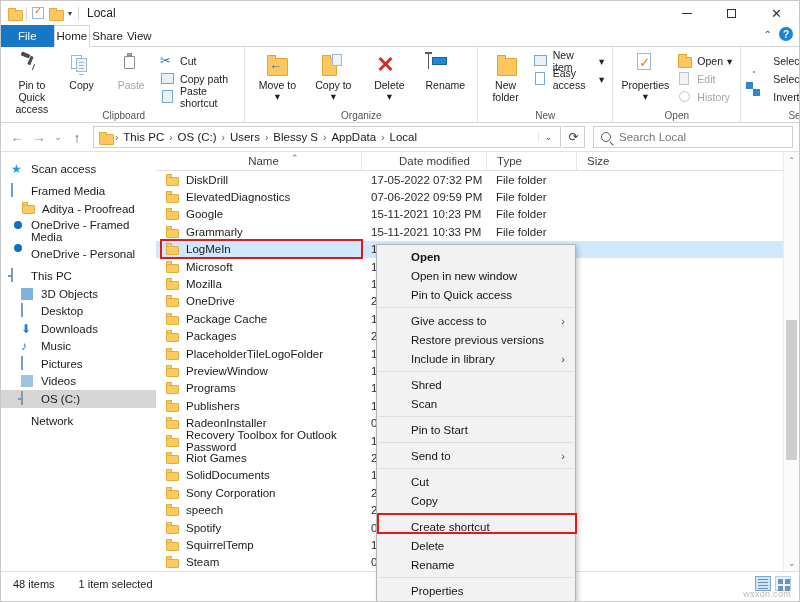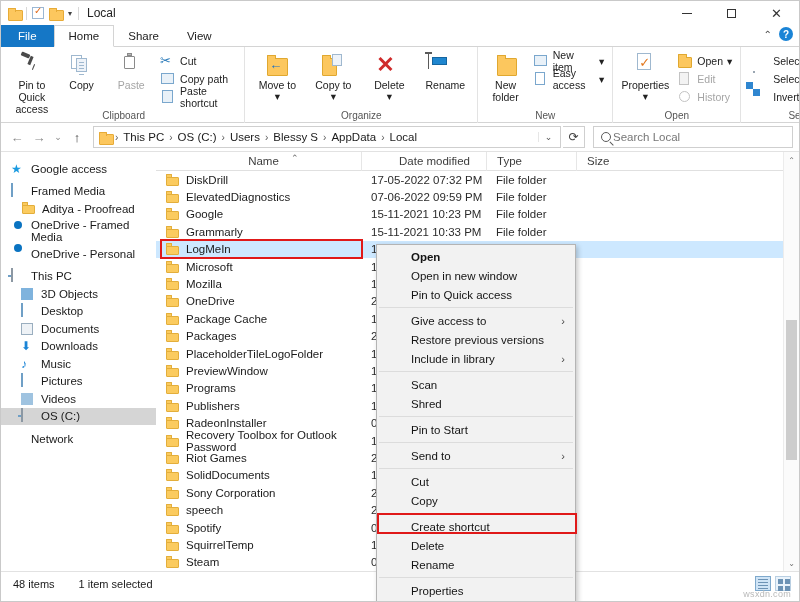--- a/index.html
+++ b/index.html
@@ -34,21 +34,21 @@
   .wincontrols { position:absolute; right:0; top:0; display:flex; height:24px; }
   .wc { width:45px; height:24px; display:flex; align-items:center; justify-content:center;
         font-size:12px; color:#333; }
   .wc .mini { display:block; width:10px; height:1px; background:#333; }
   .wc .sq { display:block; width:9px; height:9px; border:1px solid #333; }
   .wc .x { font-size:13px; line-height:1; }
 
   
   .tabstrip { height:22px; background:#ffffff; display:flex; align-items:stretch;
               border-bottom:1px solid #d4d4d4; position:relative; }
-  .tab { padding:0 14px; display:flex; align-items:center; font-size:11.5px; color:#222;
+  .tab { padding:0 2px; display:flex; align-items:center; font-size:11.5px; color:#222;
          height:22px; }
   .tab.file { background:#1577c6; color:#fff; padding:0 17px; }
   .tab.active { background:#fff; border:1px solid #d4d4d4; border-bottom:1px solid #fff;
                 margin-bottom:-1px; }
   .ribbon-right { position:absolute; right:6px; top:2px; display:flex; align-items:center; gap:7px; }
   .chev-up { font-size:10px; color:#444; }
   .help-ico { width:14px; height:14px; border-radius:50%; background:#1a84d6; color:#fff;
               font-size:10px; display:flex; align-items:center; justify-content:center; font-weight:bold; }
 
   
@@ -123,21 +123,21 @@
   .navbtn.small { width:14px; font-size:9px; }
   .addrbox { flex:1; height:22px; border:1px solid #cfcfcf; background:#fff; display:flex;
              align-items:center; padding:0 2px 0 5px; margin-left:4px; }
   .crumbs { display:flex; align-items:center; gap:0px; flex:1; }
   .crumb { font-size:11.5px; color:#1a1a1a; padding:0 5px; }
   .crumb-sep { color:#5a5a5a; font-size:10px; padding:0 0px; }
   .addr-caret { width:20px; text-align:center; color:#555; font-size:9px; border-left:1px solid #e6e6e6; }
   .refresh { width:22px; height:22px; border:1px solid #cfcfcf; border-left:none;
              display:flex; align-items:center; justify-content:center; color:#444; font-size:12px; }
   .searchbox { width:200px; height:22px; border:1px solid #cfcfcf; display:flex; align-items:center;
-               gap:2px; padding:0 7px; margin-left:6px; }
+               gap:8px; padding:0 7px; margin-left:6px; }
   .searchbox .ph { color:#767676; font-size:11.5px; }
   .mag { width:10px; height:10px; border:1.3px solid #5a5a5a; border-radius:50%; position:relative; }
   .mag::after{content:"";position:absolute;right:-4px;bottom:-3px;width:5px;height:1.3px;background:#5a5a5a;
               transform:rotate(45deg);}
 
   
   .main { display:flex; height:420px; border-top:1px solid #e2e2e2; position:relative; }
   .navpane { width:155px; padding-top:8px; background:#fff; overflow:hidden; }
   .navitem { height:17.5px; display:flex; align-items:center; gap:6px; font-size:11.5px;
              color:#1a1a1a; padding-left:10px; }
@@ -471,21 +471,21 @@
       <span class="mag"></span>
       <span class="ph">Search Local</span>
     </div>
   </div>
 
   <div class="main">
 
     <div class="navpane">
       <div class="navitem">
         <span class="nav-ico star">★</span>
-        <span>Google access</span>
+        <span>Scan access</span>
       </div>
       <div class="navitem" style="margin-top:5px;">
         <span class="nav-ico"><span class="pcico" style="background:#dce8f4;"></span></span>
         <span>Framed Media</span>
       </div>
       <div class="navitem indent1">
         <span class="nav-ico"><span class="rowfolder"><span class="t"></span><span class="b"></span></span></span>
         <span>Aditya - Proofread</span>
       </div>
       <div class="navitem" style="margin-top:5px;">
@@ -504,26 +504,20 @@
         <span class="nav-ico">
             <span class="sq-ico" style="background:#7fb3dd;display:block;"></span>
           </span>
         <span>3D Objects</span>
       </div>
       <div class="navitem indent2">
         <span class="nav-ico"><span class="pcico"></span></span>
         <span>Desktop</span>
       </div>
       <div class="navitem indent2">
-        <span class="nav-ico">
-            <span class="sq-ico" style="background:#eef2f6;border:1px solid #9aaebf;display:block;"></span>
-          </span>
-        <span>Documents</span>
-      </div>
-      <div class="navitem indent2">
         <span class="nav-ico" style="color:#1a84d6;font-size:12px;line-height:14px;">⬇</span>
         <span>Downloads</span>
       </div>
       <div class="navitem indent2">
         <span class="nav-ico" style="color:#1a84d6;font-size:12px;line-height:14px;">♪</span>
         <span>Music</span>
       </div>
       <div class="navitem indent2">
         <span class="nav-ico"><span class="pcico" style="height:10px;background:#cfe0ee;"></span></span>
         <span>Pictures</span>
@@ -870,25 +864,25 @@
       <div class="mi">
         <span>Restore previous versions</span>
       </div>
       <div class="mi">
         <span>Include in library</span>
         <span class="submark">›</span>
       </div>
       <div class="msep"></div>
       <div class="mi">
         <span class="miico"><span class="shield"></span></span>
+        <span>Shred</span>
+      </div>
+      <div class="mi">
+        <span class="miico"><span class="shield"></span></span>
         <span>Scan</span>
-      </div>
-      <div class="mi">
-        <span class="miico"><span class="shield"></span></span>
-        <span>Shred</span>
       </div>
       <div class="msep"></div>
       <div class="mi">
         <span>Pin to Start</span>
       </div>
       <div class="msep"></div>
       <div class="mi">
         <span>Send to</span>
         <span class="submark">›</span>
       </div>

